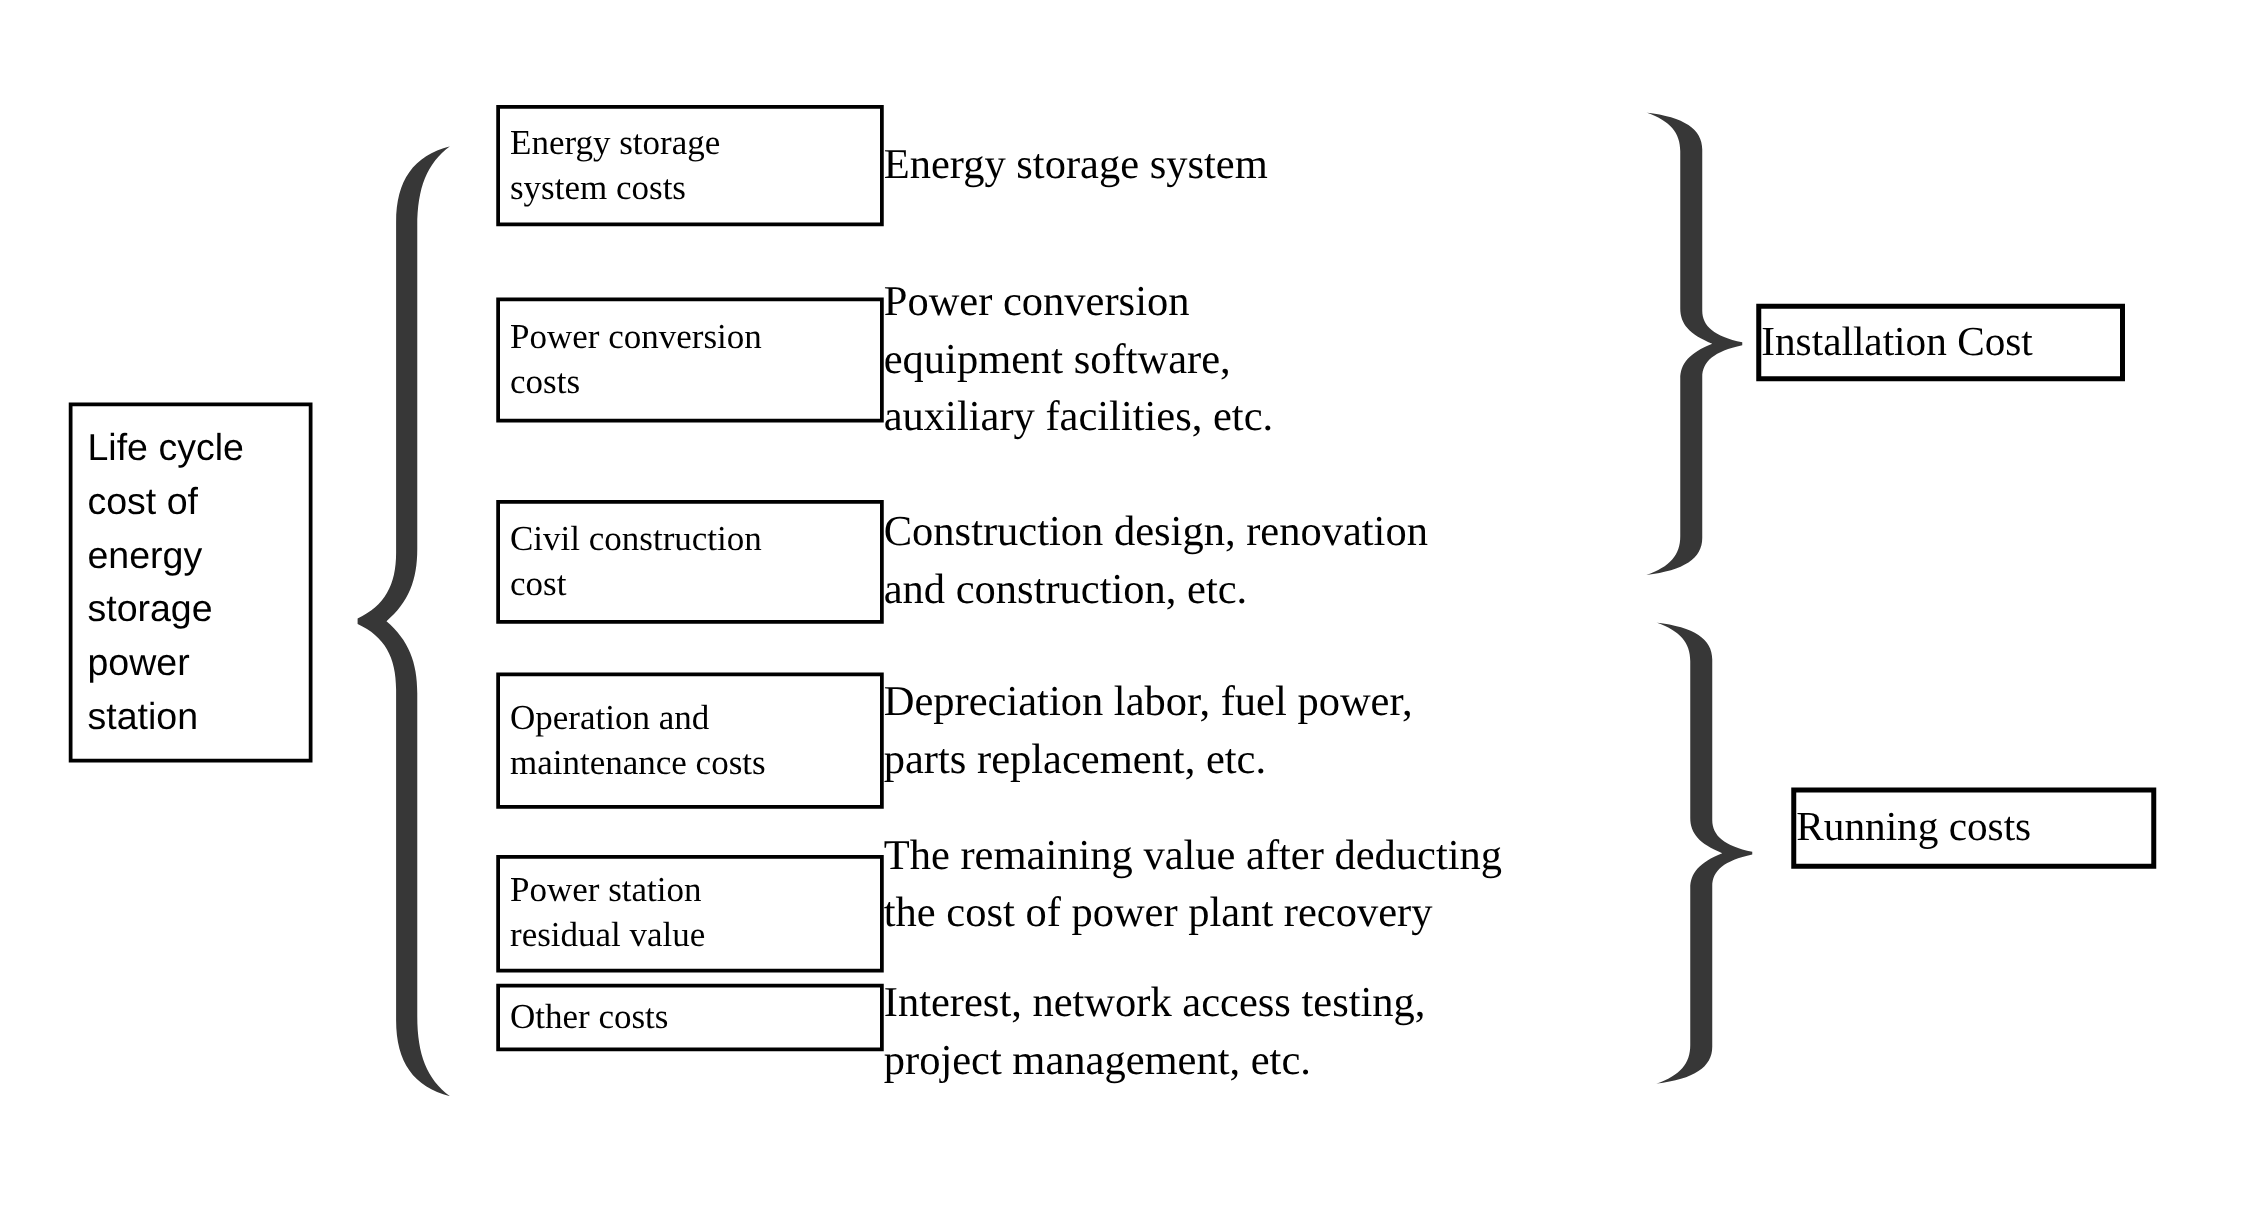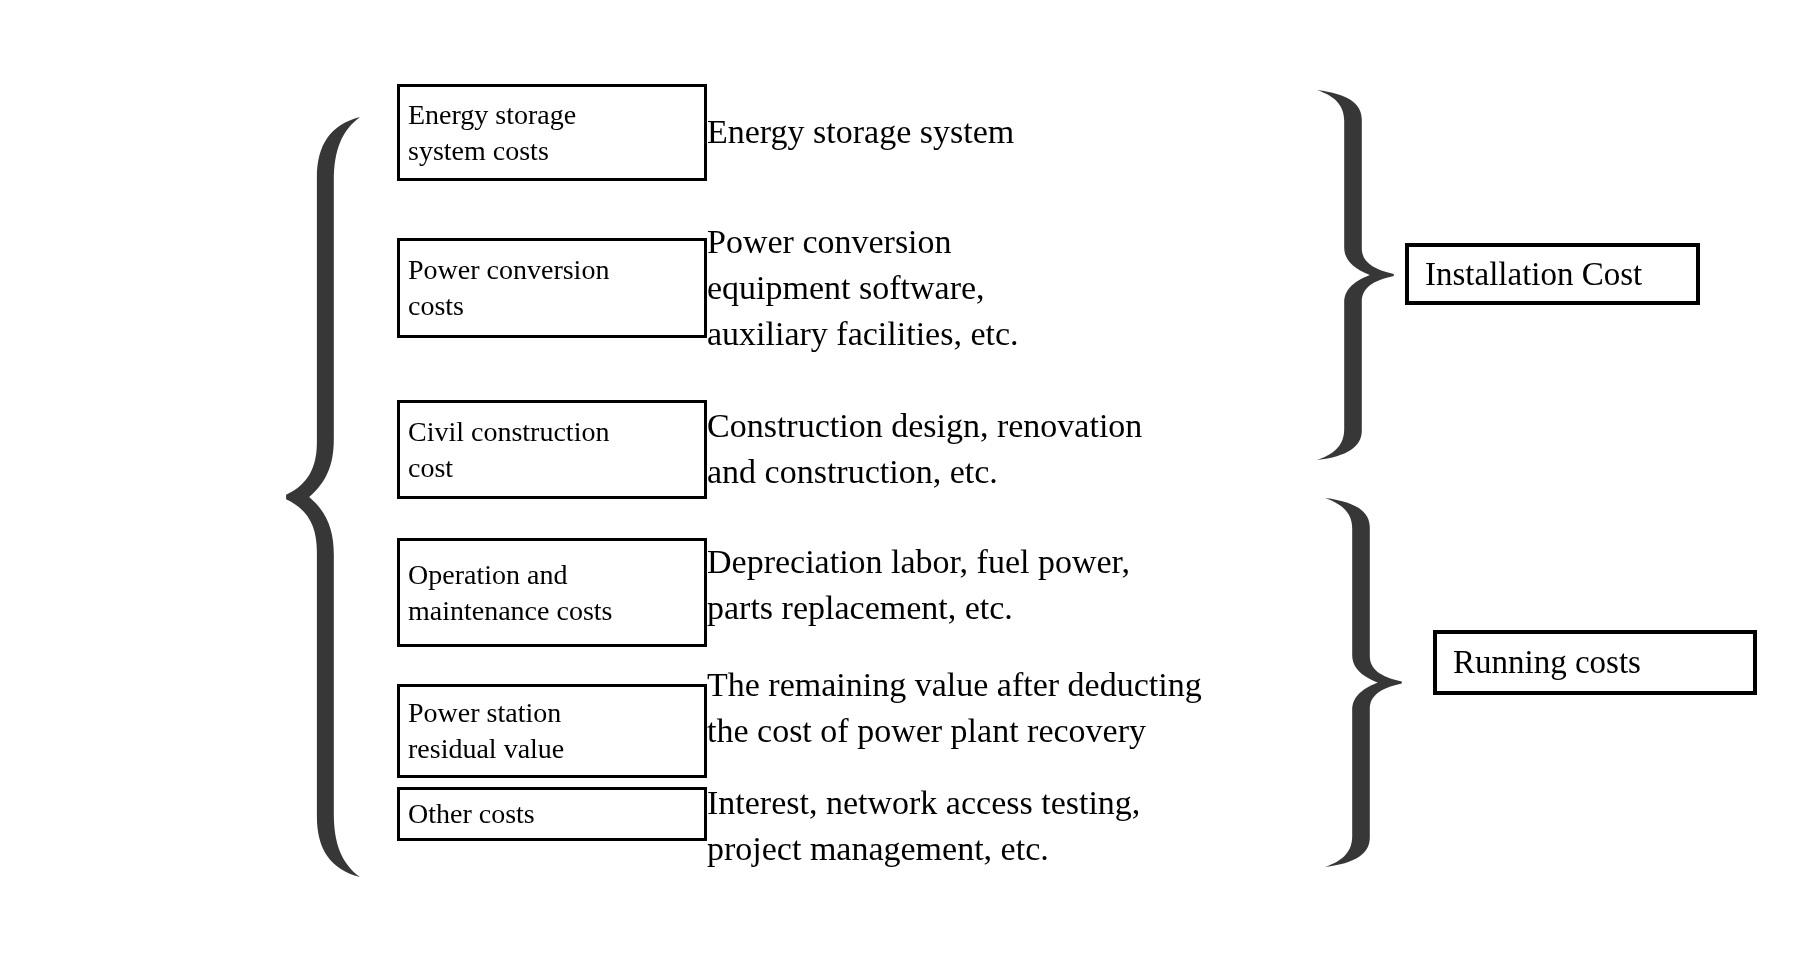--- a/index.html
+++ b/index.html
@@ -56,31 +56,38 @@
 
   
   .brace { fill: var(--brace-color, #373737); }
   .flip  { transform: scaleX(-1); }
 
   
   .group-box {
     border: 4px solid var(--border-color, #000000);
     box-sizing: border-box;
     display: flex; align-items: center;
-    padding-left: 16px;
     font-size: 33px;
   }
   .group-1 { left: 1405px; top: 243px; width: 295px; height: 62px; }
-  .group-2 { left: 1433px; top: 630px; width: 324px; height: 65px; }
+  .group-2 { left: 1433px; top: 630px; width: 292px; height: 65px; }
 </style>
 </head>
 <body>
 
 <div class="canvas">
 
+  <div class="abs root-box">
+    <span class="pre">Life cycle
+cost of
+energy
+storage
+power
+station</span>
+  </div>
 
   <svg class="abs" style="left:283px; top:117px;" width="77" height="760" viewBox="0 0 100 1000" preserveAspectRatio="none">
     <path class="brace" d="M 100 0
       C 62 10 44 36 44 80 L 44 428
       C 44 462 32 484 4 497 L 4 503
       C 32 516 44 538 44 572 L 44 920
       C 44 964 62 990 100 1000
       C 76 982 66 956 66 916 L 66 576
       C 66 543 57 520 34 500
       C 57 480 66 457 66 424 L 66 84

